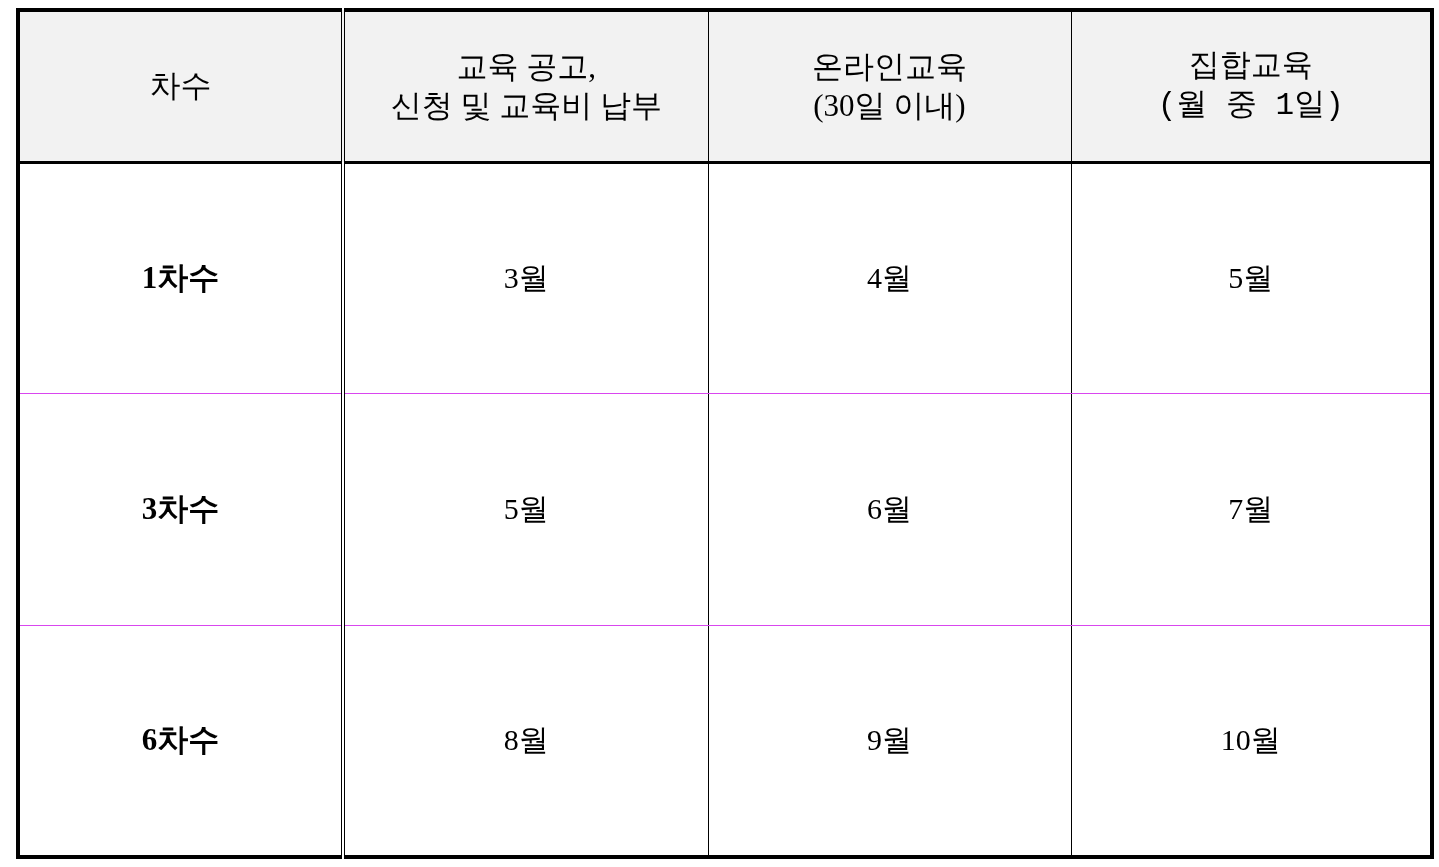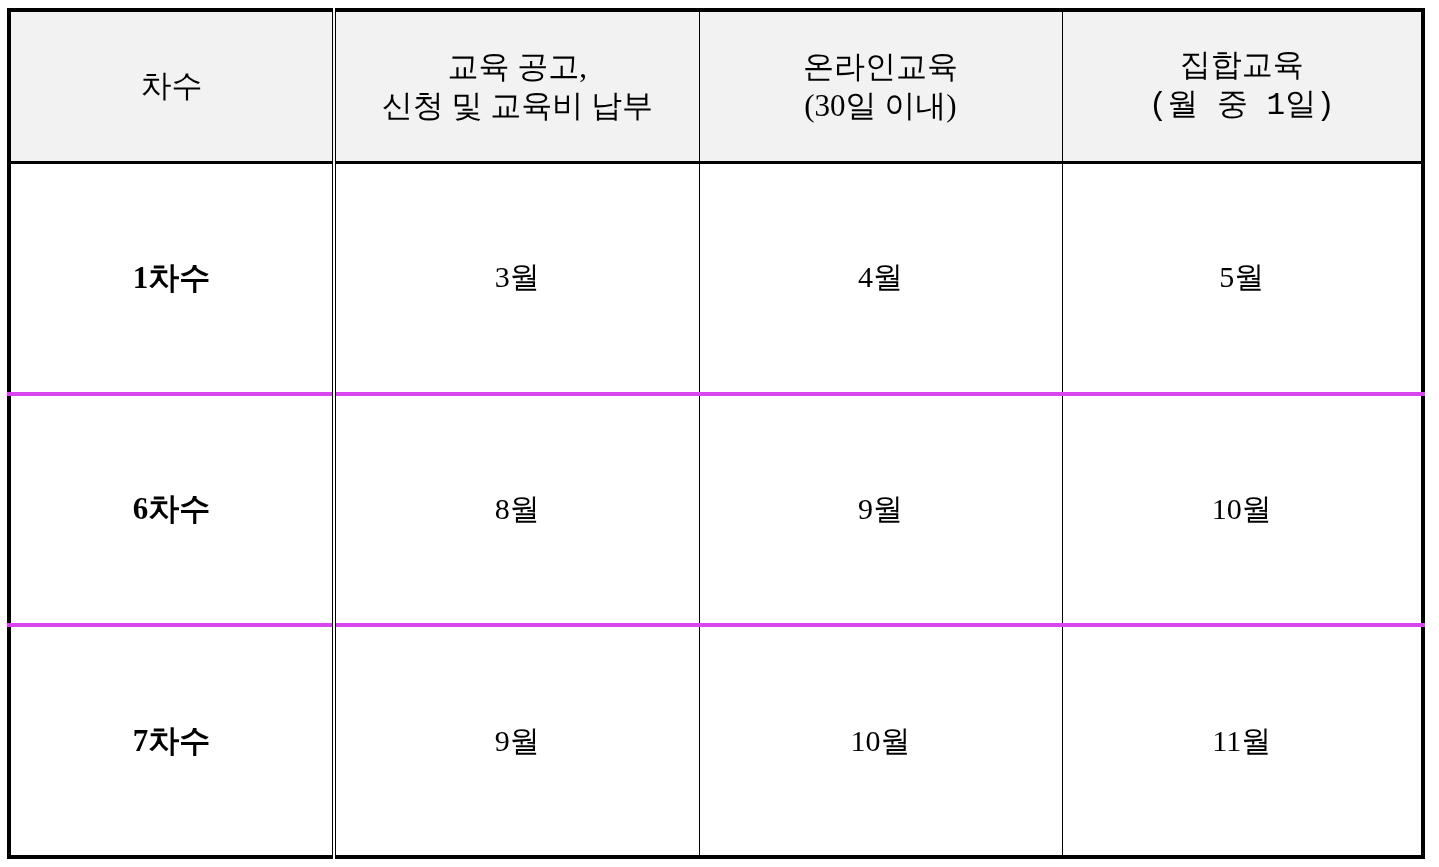--- a/index.html
+++ b/index.html
@@ -13,21 +13,21 @@
     font-family: "Liberation Serif", "DejaVu Serif", serif;
     color: #000000;
     overflow: hidden;
   }
 
   .page {
     width: 1311px;
     height: 867px;
     position: relative;
     box-sizing: border-box;
-    padding: 8px 12px 8px 7px;
+    padding: 8px 12px 8px 16px;
   }
 
   table.schedule {
     border-collapse: collapse;
     width: 1418px;
     height: 851px;
     table-layout: fixed;
     border-top: 4px solid #000;
     border-bottom: 4px solid #000;
     border-left: 4px solid #000;
@@ -58,21 +58,21 @@
   }
   thead th.head-col {
     border-right: 1px solid #000;
   }
   thead th.head-col.last {
     border-right: none;
     font-family: Liberation Mono, monospace;
   }
 
   tbody td {
-    border-bottom: 4px solid #d946ef;
+    border-bottom: 1px solid #d946ef;
     border-right: 1px solid #000;
     text-align: center;
     vertical-align: middle;
     font-size: 30px;
     padding: 6px 4px;
     height: 97px;
     box-sizing: border-box;
   }
 
   tbody td.period {
@@ -120,26 +120,26 @@
       </tr>
     </thead>
     <tbody>
       <tr>
         <td class="period">1차수</td>
         <td>3월</td>
         <td>4월</td>
         <td class="last-col">5월</td>
       </tr>
       <tr>
+        <td class="period">3차수</td>
+        <td>5월</td>
+        <td>6월</td>
+        <td class="last-col">7월</td>
+      </tr>
+      <tr>
         <td class="period">6차수</td>
         <td>8월</td>
         <td>9월</td>
         <td class="last-col">10월</td>
-      </tr>
-      <tr>
-        <td class="period">7차수</td>
-        <td>9월</td>
-        <td>10월</td>
-        <td class="last-col">11월</td>
       </tr>
     </tbody>
   </table>
 </div>
 
 </body></html>

